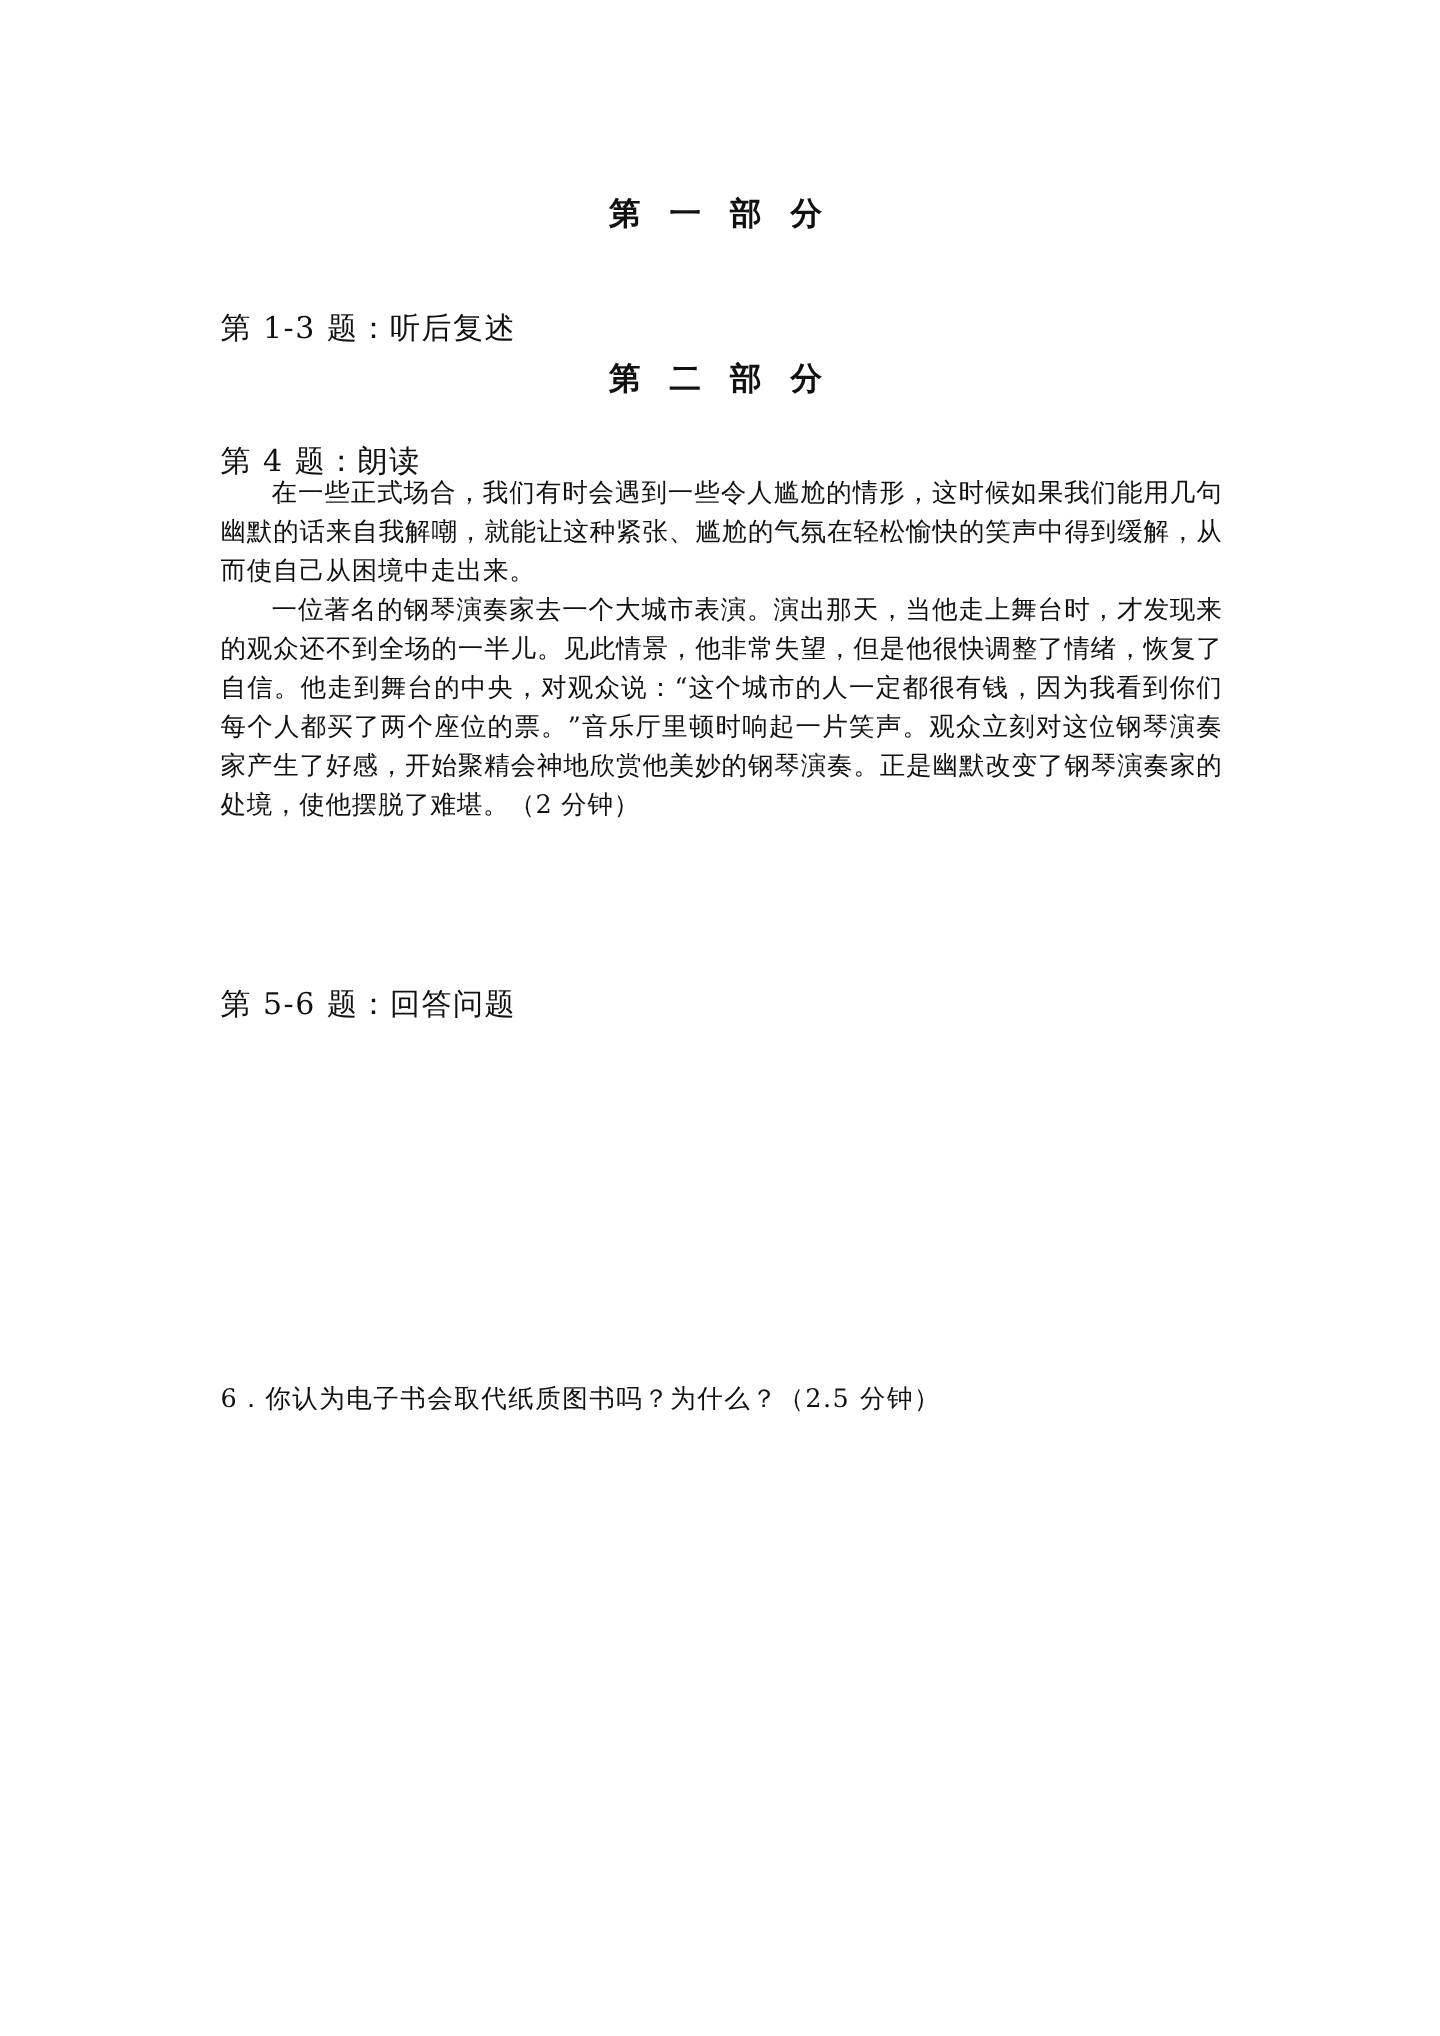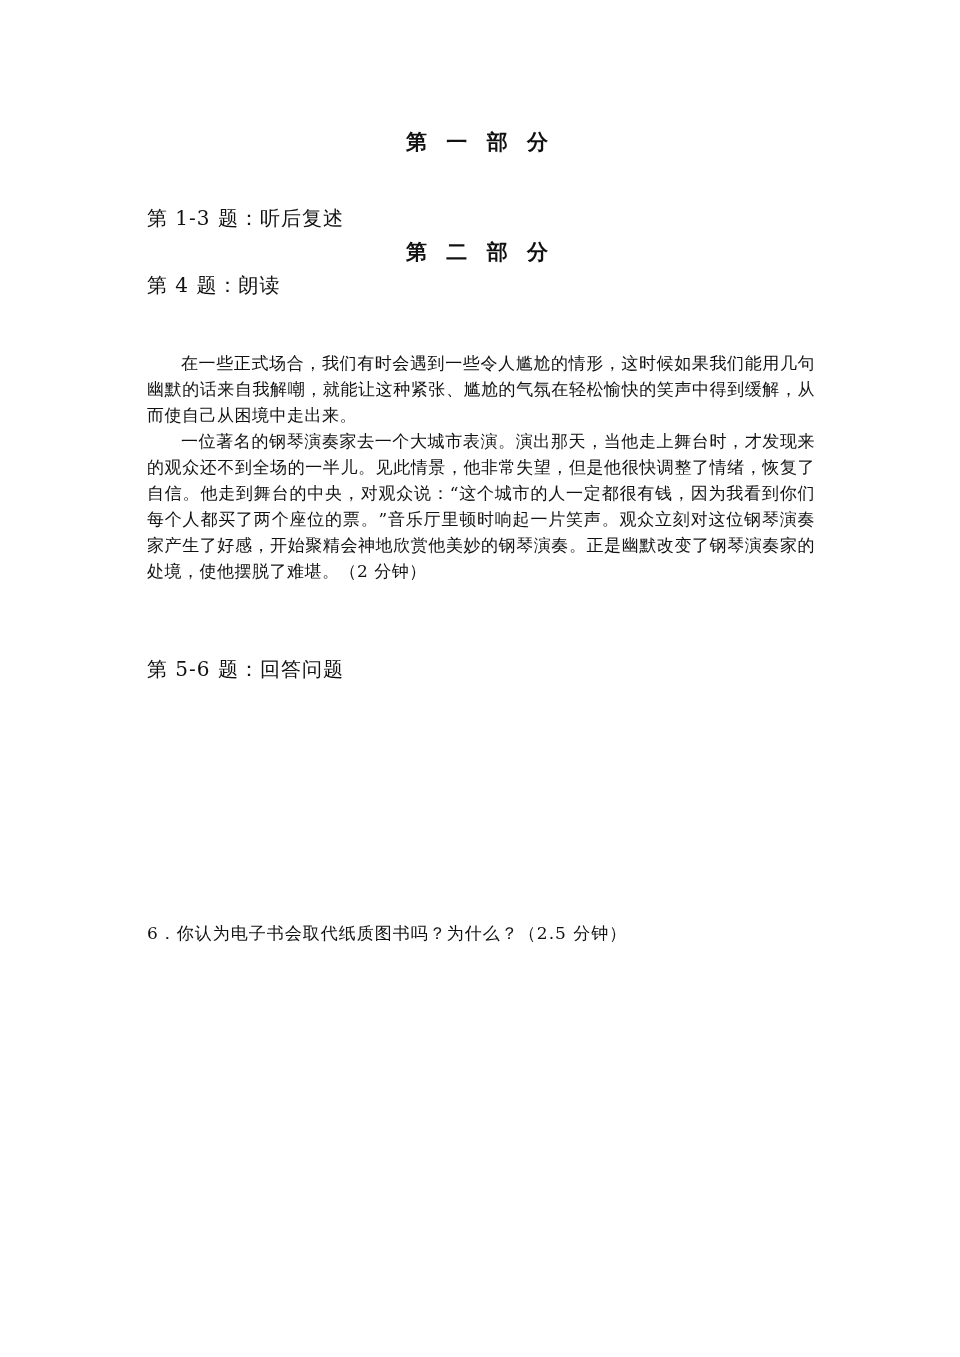--- a/index.html
+++ b/index.html
@@ -41,21 +41,20 @@
       letter-spacing: 1px;
     }
     .passage {
       position: absolute;
       left: 147px;
       width: 668px;
       font-size: 17px;
       line-height: 26px;
       text-align: justify;
       letter-spacing: 0.5px;
-      margin-top: 34px;
     }
     .passage p {
       margin: 0;
       text-indent: 2em;
     }
     .question-item {
       position: absolute;
       left: 147px;
       font-size: 17px;
       line-height: 24px;
@@ -64,21 +63,21 @@
   </style>
 </head>
 <body>
 
 <div class="page">
 
   <div class="section-title" style="top:128px;">第 一 部 分</div>
   <div class="question-heading" style="top:179px;margin-top:26px;">第 1-3 题：听后复述</div>
 
   <div class="section-title" style="top:238px;">第 二 部 分</div>
-  <div class="question-heading" style="top:272px;">第 4 题：朗读</div>
+  <div class="question-heading" style="top:294px;">第 4 题：朗读</div>
 
   <div class="passage" style="top:316px;">
     <p>在一些正式场合，我们有时会遇到一些令人尴尬的情形，这时候如果我们能用几句幽默的话来自我解嘲，就能让这种紧张、尴尬的气氛在轻松愉快的笑声中得到缓解，从而使自己从困境中走出来。</p>
     <p>一位著名的钢琴演奏家去一个大城市表演。演出那天，当他走上舞台时，才发现来的观众还不到全场的一半儿。见此情景，他非常失望，但是他很快调整了情绪，恢复了自信。他走到舞台的中央，对观众说：“这个城市的人一定都很有钱，因为我看到你们每个人都买了两个座位的票。”音乐厅里顿时响起一片笑声。观众立刻对这位钢琴演奏家产生了好感，开始聚精会神地欣赏他美妙的钢琴演奏。正是幽默改变了钢琴演奏家的处境，使他摆脱了难堪。（2 分钟）</p>
   </div>
 
   <div class="question-heading" style="top:656px;">第 5-6 题：回答问题</div>
 
 
   <div class="question-item" style="top:921px;">6．你认为电子书会取代纸质图书吗？为什么？（2.5 分钟）</div>

